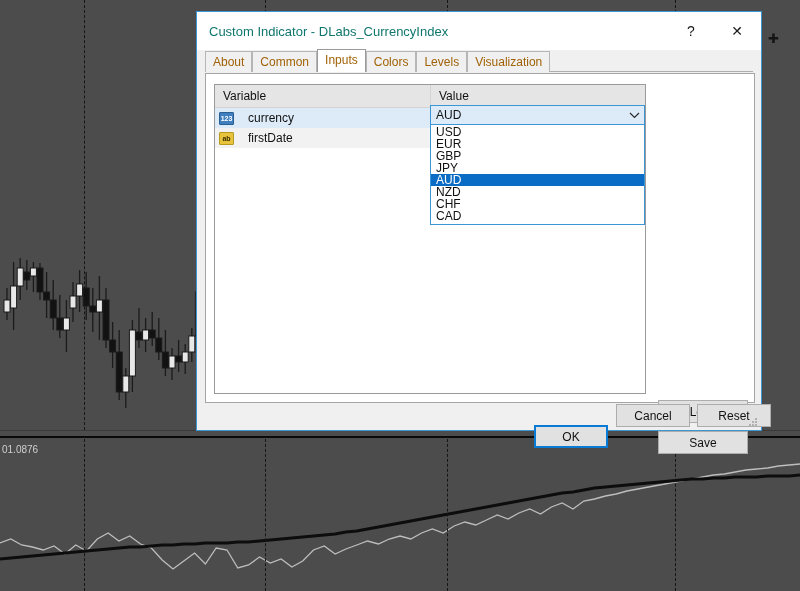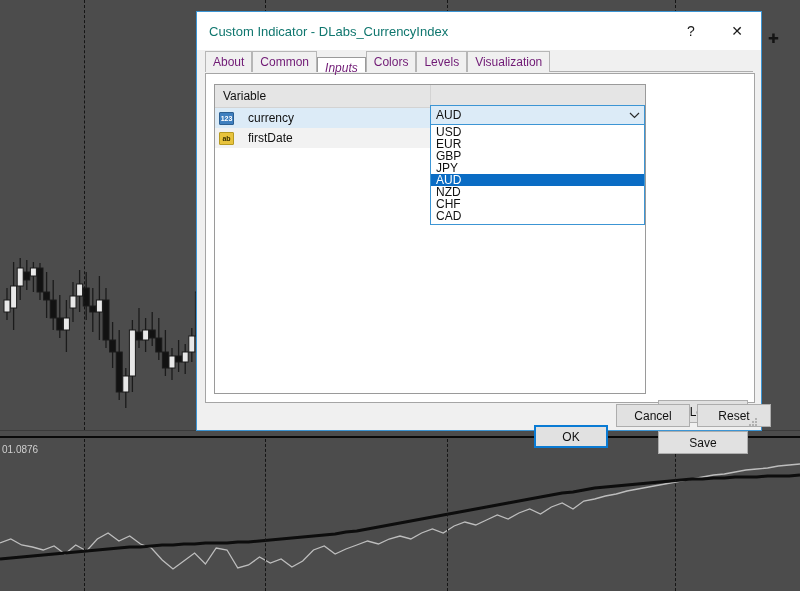--- a/index.html
+++ b/index.html
@@ -103,37 +103,36 @@
     background:#aeaeae;
   }
   .tab {
     position: relative;
     display: inline-block;
     height: 21px;
     line-height: 21px;
     padding: 0 7px;
     margin: 1px 0 0 0;
     font-size: 12px;
-    color: #701a75;
+    color: #a16207;
     background: #f0f0f0;
     border: 1px solid #b6b6b6;
     border-bottom: none;
     box-sizing: border-box;
     vertical-align: bottom;
     cursor: default;
     z-index: 1;
   }
   .tab.selected {
     background: #ffffff;
-    height: 15px;
+    height: 23px;
     line-height: 21px;
     margin-top: -1px;
     border-color: #9a9a9a;
     z-index: 3;
-    font-style: italic;
   }
 
   
   #panel {
     position: absolute;
     left: 8px; top: 61px;
     width: 550px; height: 330px;
     background: #ffffff;
     border: 1px solid #a5a5a5;
     box-sizing: border-box;
@@ -367,20 +366,21 @@
       <button class="title-btn" id="close-btn">✕</button>
     </div>
 
     <div id="tabstrip"><div class="tab">About</div><div class="tab">Common</div><div class="tab selected">Inputs</div><div class="tab">Colors</div><div class="tab">Levels</div><div class="tab">Visualization</div></div>
 
     <div id="panel">
 
       <div id="grid">
         <div id="grid-header">
           <div class="gh" id="gh-var">Variable</div>
+          <div class="gh" id="gh-val">Value</div>
         </div>
 
         <div class="grow" id="row-currency">
           <div class="row-name">
             <span class="typeicon num">123</span>
             <span>currency</span>
           </div>
         </div>
 
         <div class="grow" id="row-firstdate">

